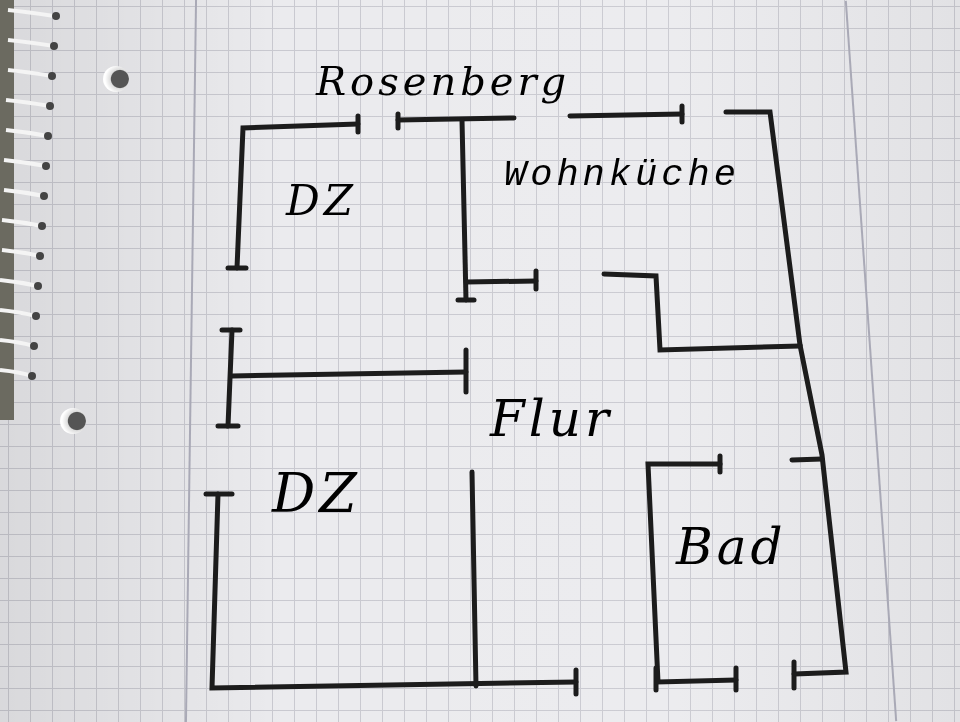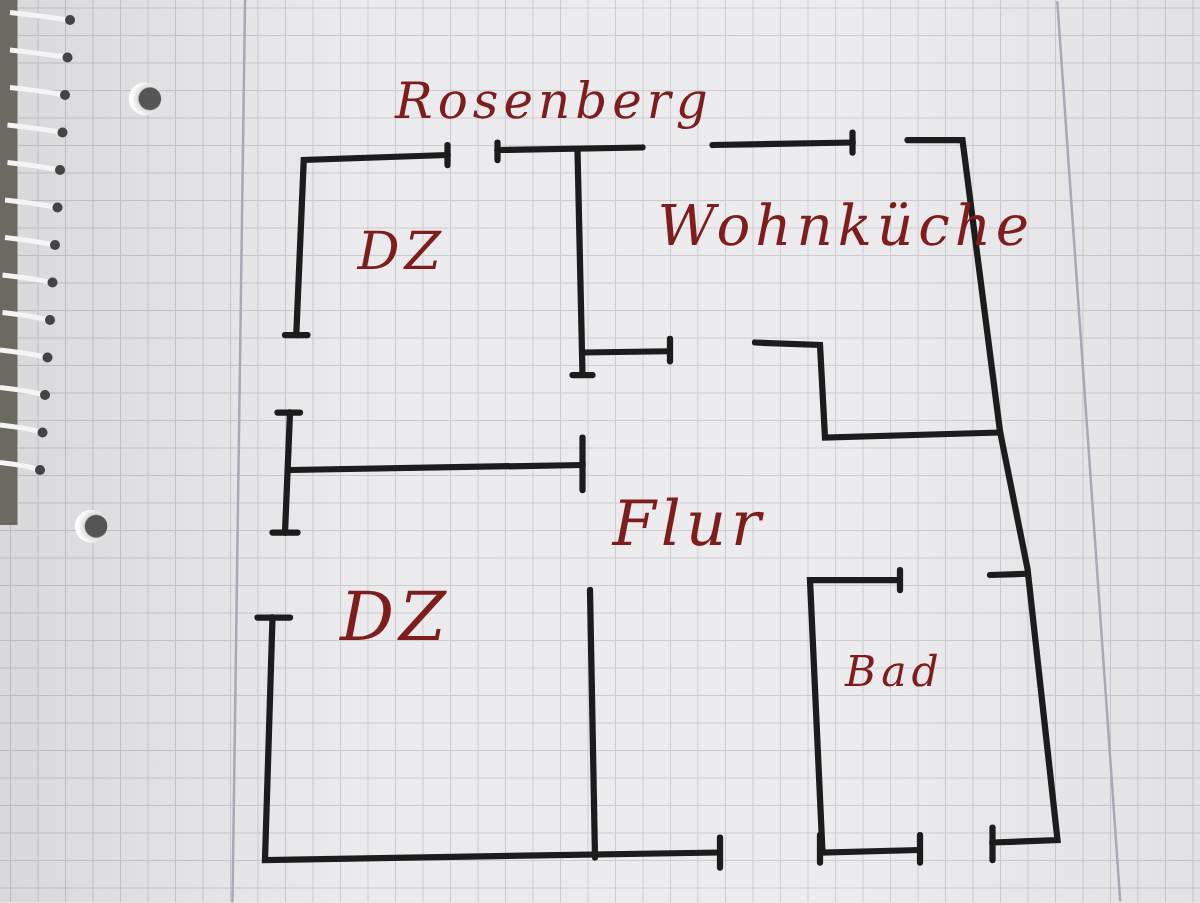--- a/index.html
+++ b/index.html
@@ -10,21 +10,21 @@
       linear-gradient(#c9c9d0 1px, transparent 1px),
       linear-gradient(90deg, #c9c9d0 1px, transparent 1px);
     background-size: 22px 22px;
     background-position: 8px 6px;
   }
   .shade { position:absolute; inset:0; background:linear-gradient(90deg, rgba(0,0,0,0.08), rgba(0,0,0,0) 30%, rgba(255,255,255,0.06) 70%, rgba(0,0,0,0.04)); }
   .spiral { position:absolute; left:0; top:0; width:60px; height:722px; }
   .margin-line { position:absolute; width:2px; background:#a9a9b6; }
   .hole { position:absolute; width:26px; height:26px; border-radius:50%; background:radial-gradient(circle at 65% 50%, #555 0 40%, #ddd 45%, #fff 70%); }
   svg.plan { position:absolute; left:0; top:0; }
-  .label { position:absolute; color:#7f1d1d; font-family:"DejaVu Serif", serif; font-style:italic; white-space:nowrap; letter-spacing:4px; }
+  .label { position:absolute; color:#000000; font-family:"DejaVu Serif", serif; font-style:italic; white-space:nowrap; letter-spacing:4px; }
 </style>
 </head>
 <body>
 
 <div class="paper"></div>
 <div class="shade"></div>
 
 <div class="margin-line" style="left:190px;top:0;height:722px;transform:rotate(0.8deg);"></div>
 <div class="margin-line" style="left:870px;top:0;height:722px;transform:rotate(-4deg);"></div>
 
@@ -100,16 +100,16 @@
 
     <path d="M720 464 L648 464 L658 682 L736 680"></path>
     <path d="M720 456 L720 472"></path>
       <path d="M736 668 L736 690"></path>
       <path d="M656 668 L656 690"></path>
   </g>
 </svg>
 
 <div class="label" style="left:316px;top:58px;font-size:40px;">Rosenberg</div>
 <div class="label" style="left:286px;top:176px;font-size:42px;">DZ</div>
-<div class="label" style="left:526px;top:154px;font-size:45px;">Wohnküche</div>
+<div class="label" style="left:504px;top:154px;font-size:37px;font-family:Liberation Mono, monospace;">Wohnküche</div>
 <div class="label" style="left:490px;top:390px;font-size:50px;">Flur</div>
 <div class="label" style="left:272px;top:462px;font-size:54px;">DZ</div>
-<div class="label" style="left:676px;top:518px;font-size:34px;">Bad</div>
+<div class="label" style="left:676px;top:518px;font-size:50px;">Bad</div>
 
 </body></html>

